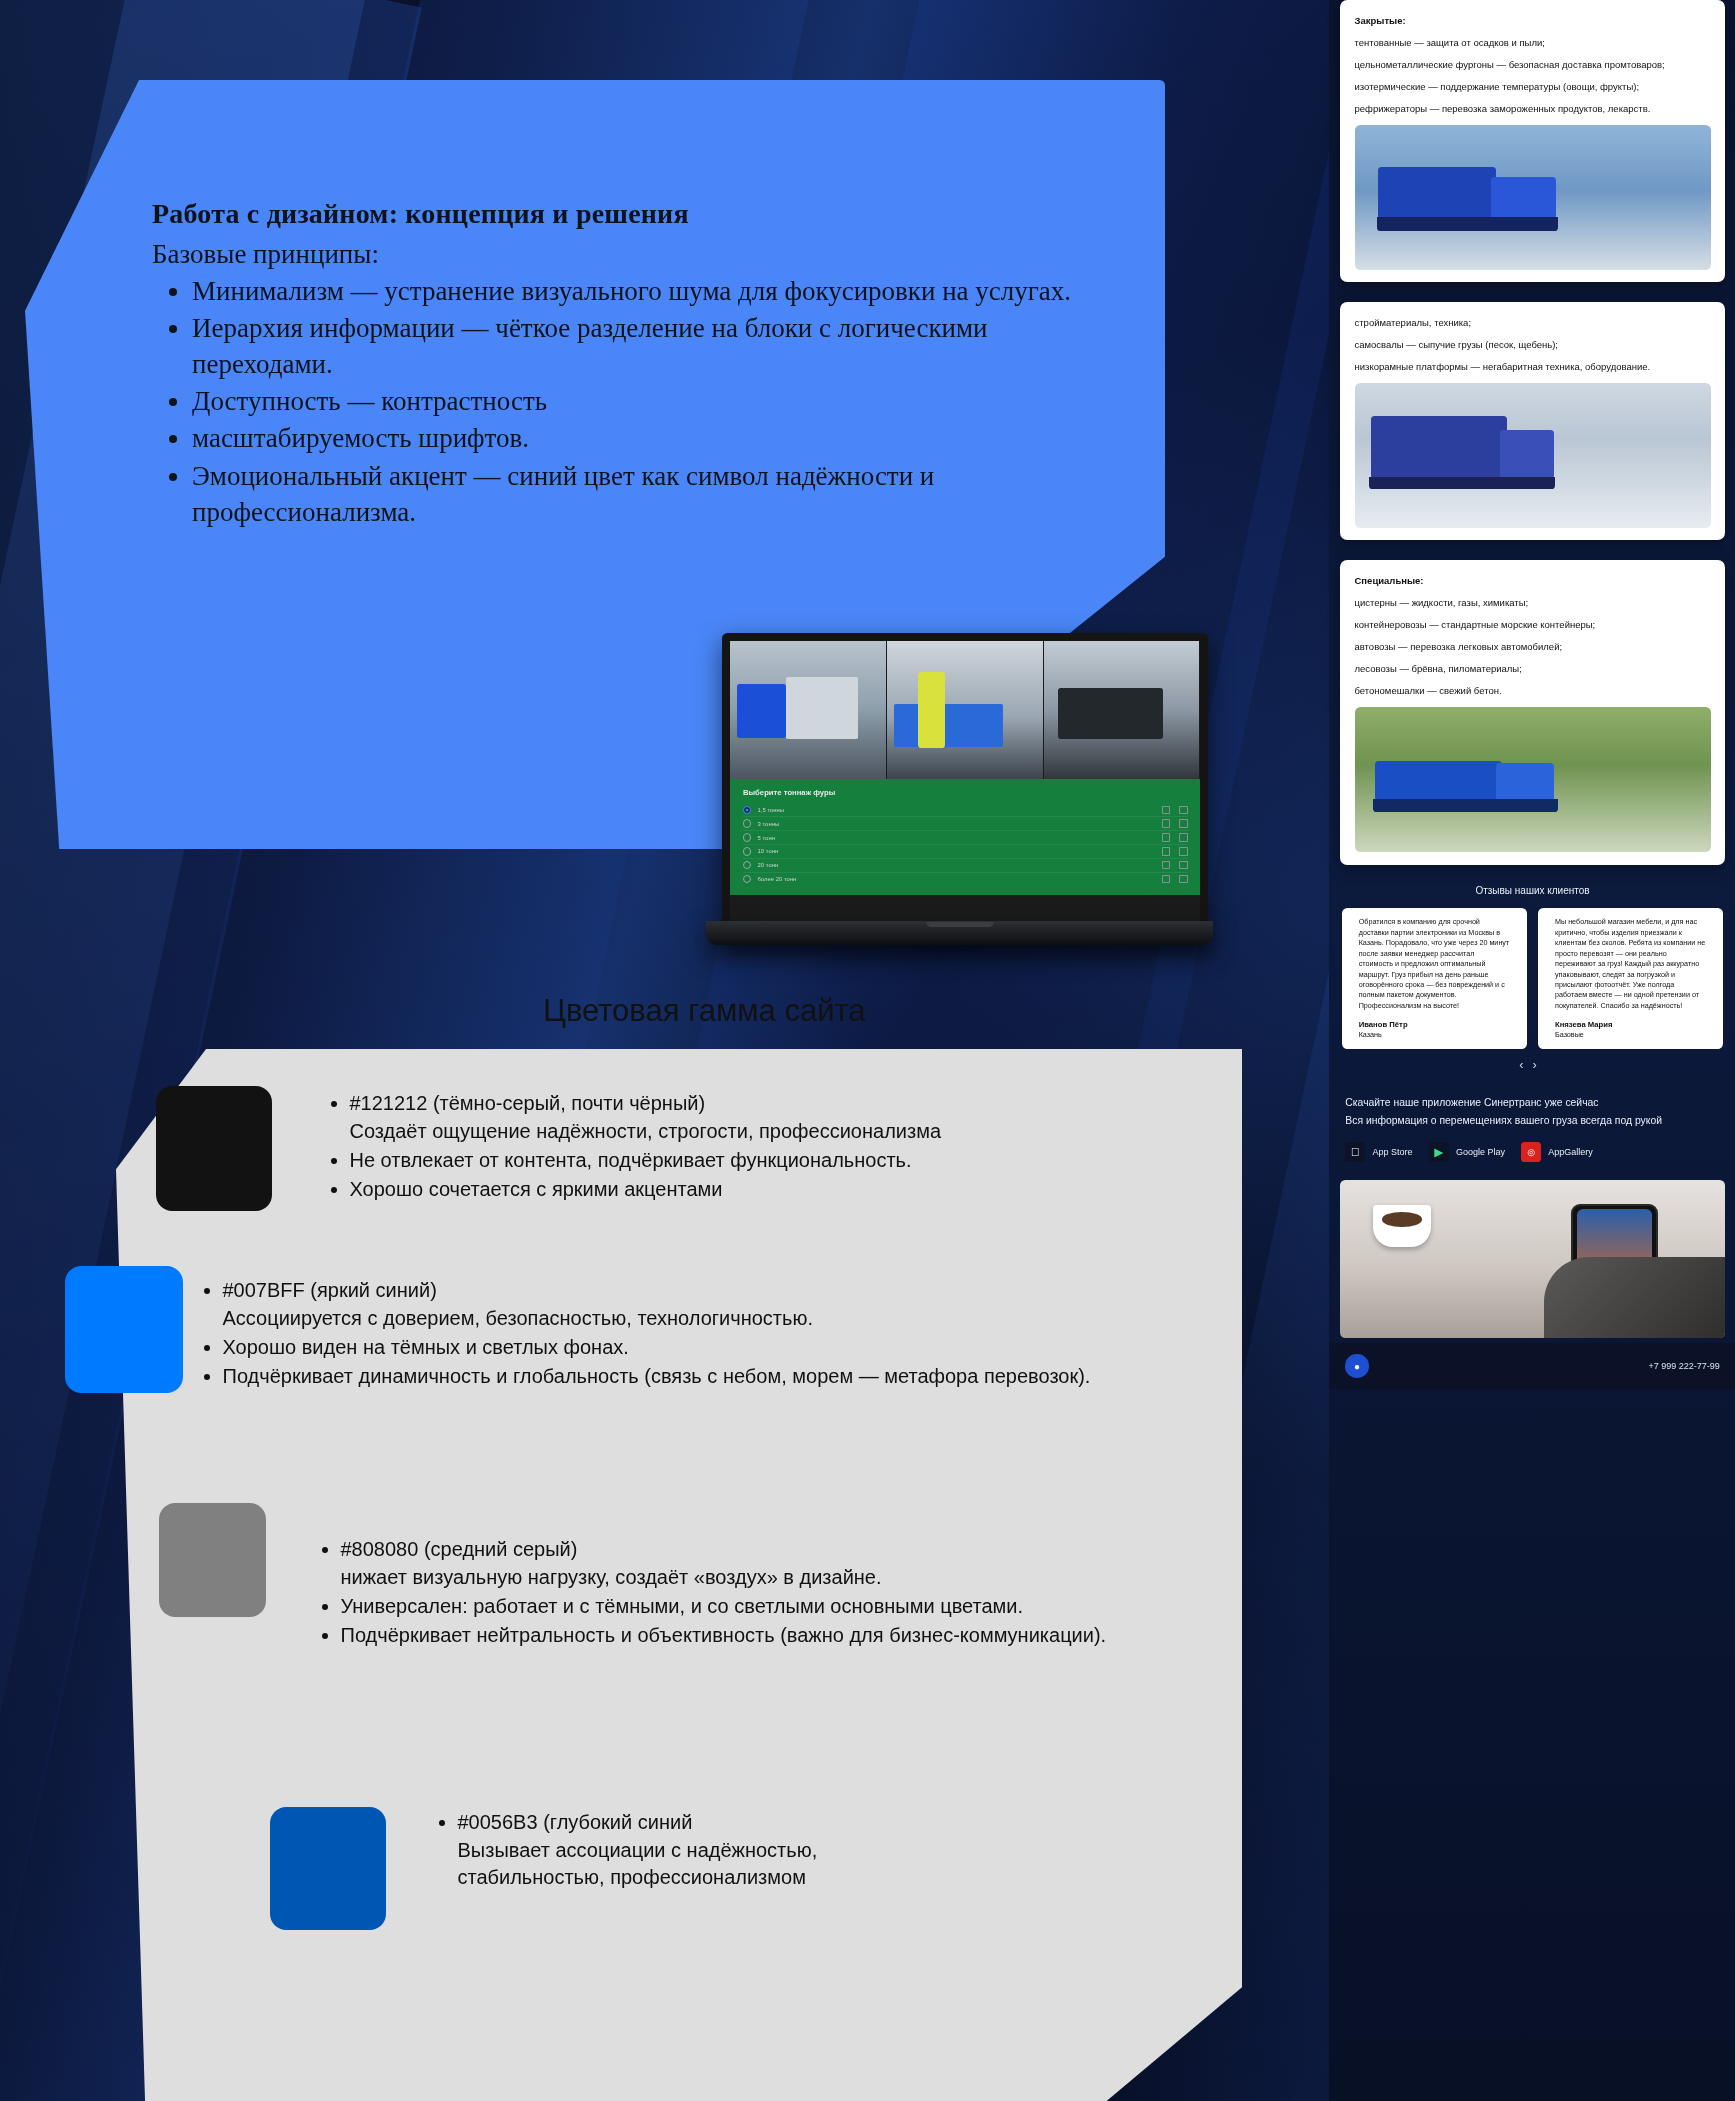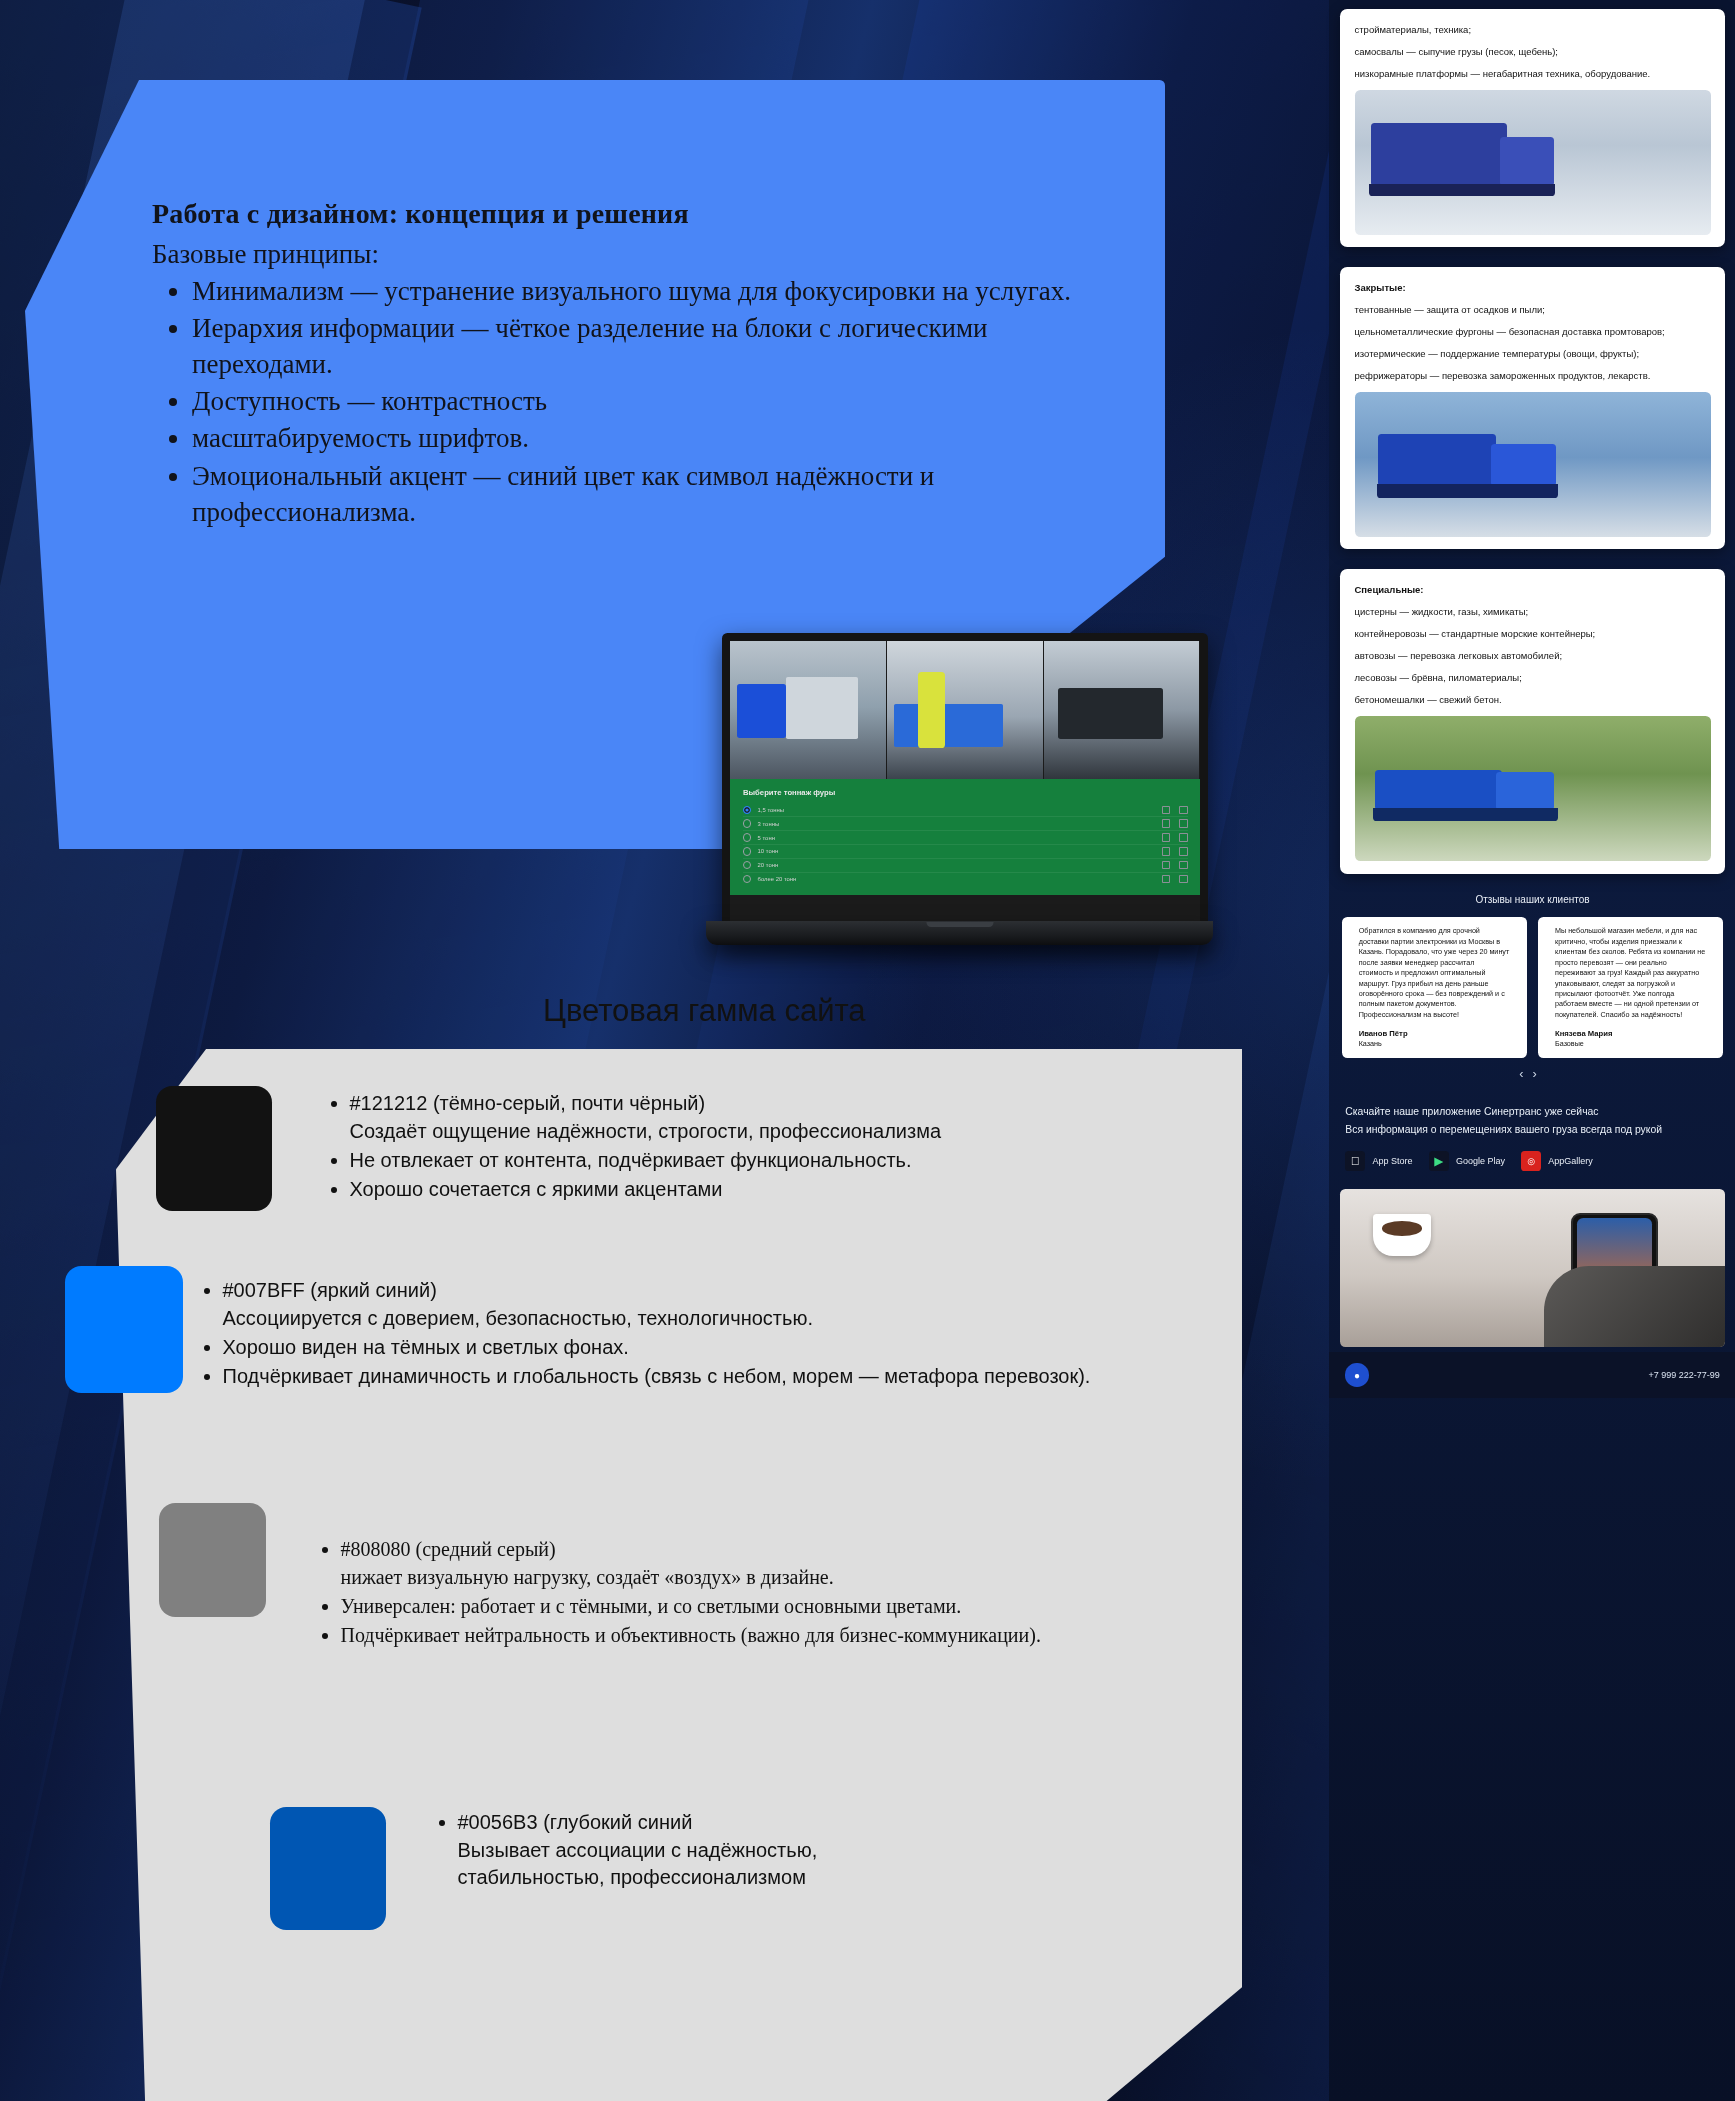--- a/index.html
+++ b/index.html
@@ -187,21 +187,21 @@
   .sw-black { left:156px; top:1086px; width:116px; height:125px; background:#121212; }
   .sw-blue  { left:65px;  top:1266px; width:118px; height:127px; background:#007bff; }
   .sw-grey  { left:159px; top:1503px; width:107px; height:114px; background:#808080; }
   .sw-deep  { left:270px; top:1807px; width:116px; height:123px; background:#0056b3; }
 
   .txt-block { position:absolute; color:#111; font-size:20px; line-height:1.38; }
   .txt-block ul { margin:0; padding-left: 23.5px; }
   .txt-block li { margin-bottom: 1.8px; }
   .tb1 { left:326px; top:1090px; width:905px; }
   .tb2 { left:199px; top:1277px; width:1049px; }
-  .tb3 { left:317px; top:1536px; width:923px;font-family:Liberation Serif, serif; }
+  .tb3 { left:317px; top:1536px; width:923px; }
   .tb4 { left:434px; top:1809px; width:814px; }
 
   
   .site {
     position:absolute; right:0; top:0;
     width: 407px; height: 2101px;
     background: linear-gradient(180deg,#0a1430 0%, #0c1a3d 40%, #081026 100%);
   }
   .s-card {
     background:#fff;
@@ -432,41 +432,41 @@
 <div class="txt-block tb4">
   <ul>
     <li style="white-space:pre-line">#0056B3 (глубокий синий
 Вызывает ассоциации с надёжностью,
 стабильностью, профессионализмом</li>
   </ul>
 </div>
 
 <div class="site">
 
-  <div class="s-card" style="margin-top:9px;">
-    <p>стройматериалы, техника;</p>
-    <p>самосвалы — сыпучие грузы (песок, щебень);</p>
-    <p>низкорамные платформы — негабаритная техника, оборудование.</p>
-    <div class="s-photo truck-a">
-      <div class="truck-body tb-a1"></div>
-      <div class="truck-body tb-a2"></div>
-      <div class="truck-body tb-a3"></div>
-    </div>
-  </div>
-
   <div class="s-card">
     <p class="s-head">Закрытые:</p>
     <p>тентованные — защита от осадков и пыли;</p>
     <p>цельнометаллические фургоны — безопасная доставка промтоваров;</p>
     <p>изотермические — поддержание температуры (овощи, фрукты);</p>
     <p>рефрижераторы — перевозка замороженных продуктов, лекарств.</p>
     <div class="s-photo truck-b">
       <div class="truck-body tb-b1"></div>
       <div class="truck-body tb-b2"></div>
       <div class="truck-body tb-b3"></div>
+    </div>
+  </div>
+
+  <div class="s-card" style="margin-top:9px;">
+    <p>стройматериалы, техника;</p>
+    <p>самосвалы — сыпучие грузы (песок, щебень);</p>
+    <p>низкорамные платформы — негабаритная техника, оборудование.</p>
+    <div class="s-photo truck-a">
+      <div class="truck-body tb-a1"></div>
+      <div class="truck-body tb-a2"></div>
+      <div class="truck-body tb-a3"></div>
     </div>
   </div>
 
   <div class="s-card">
     <p class="s-head">Специальные:</p>
     <p>цистерны — жидкости, газы, химикаты;</p>
     <p>контейнеровозы — стандартные морские контейнеры;</p>
     <p>автовозы — перевозка легковых автомобилей;</p>
     <p>лесовозы — брёвна, пиломатериалы;</p>
     <p>бетономешалки — свежий бетон.</p>

